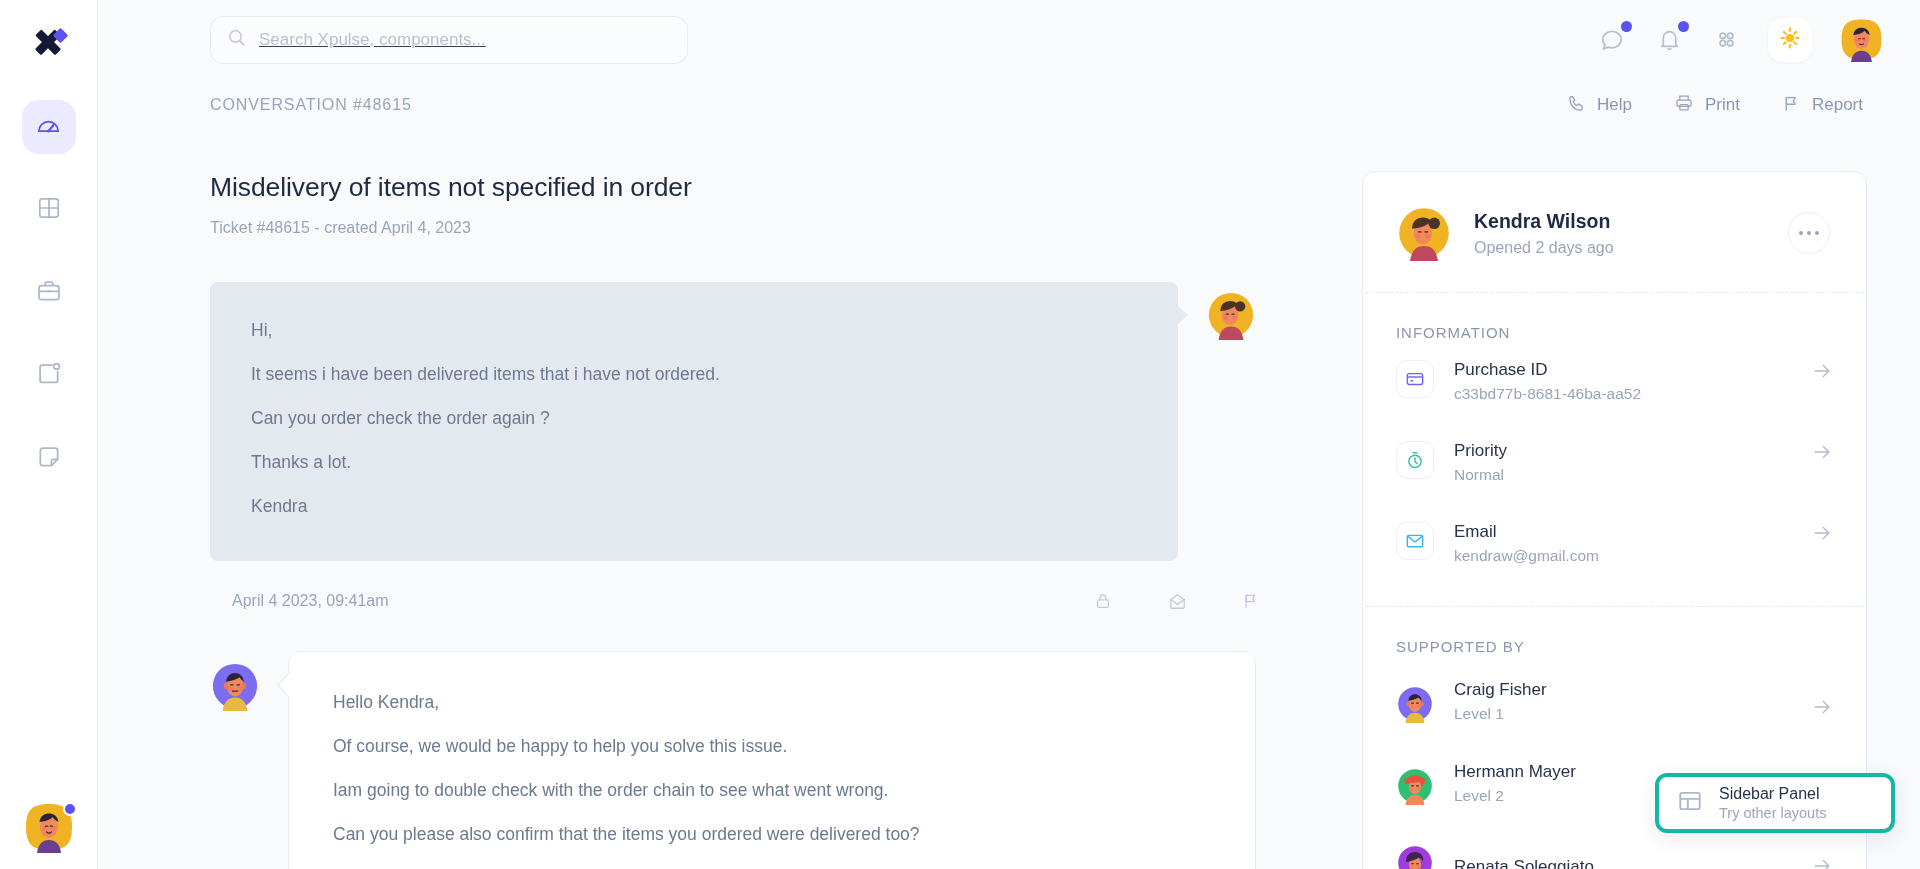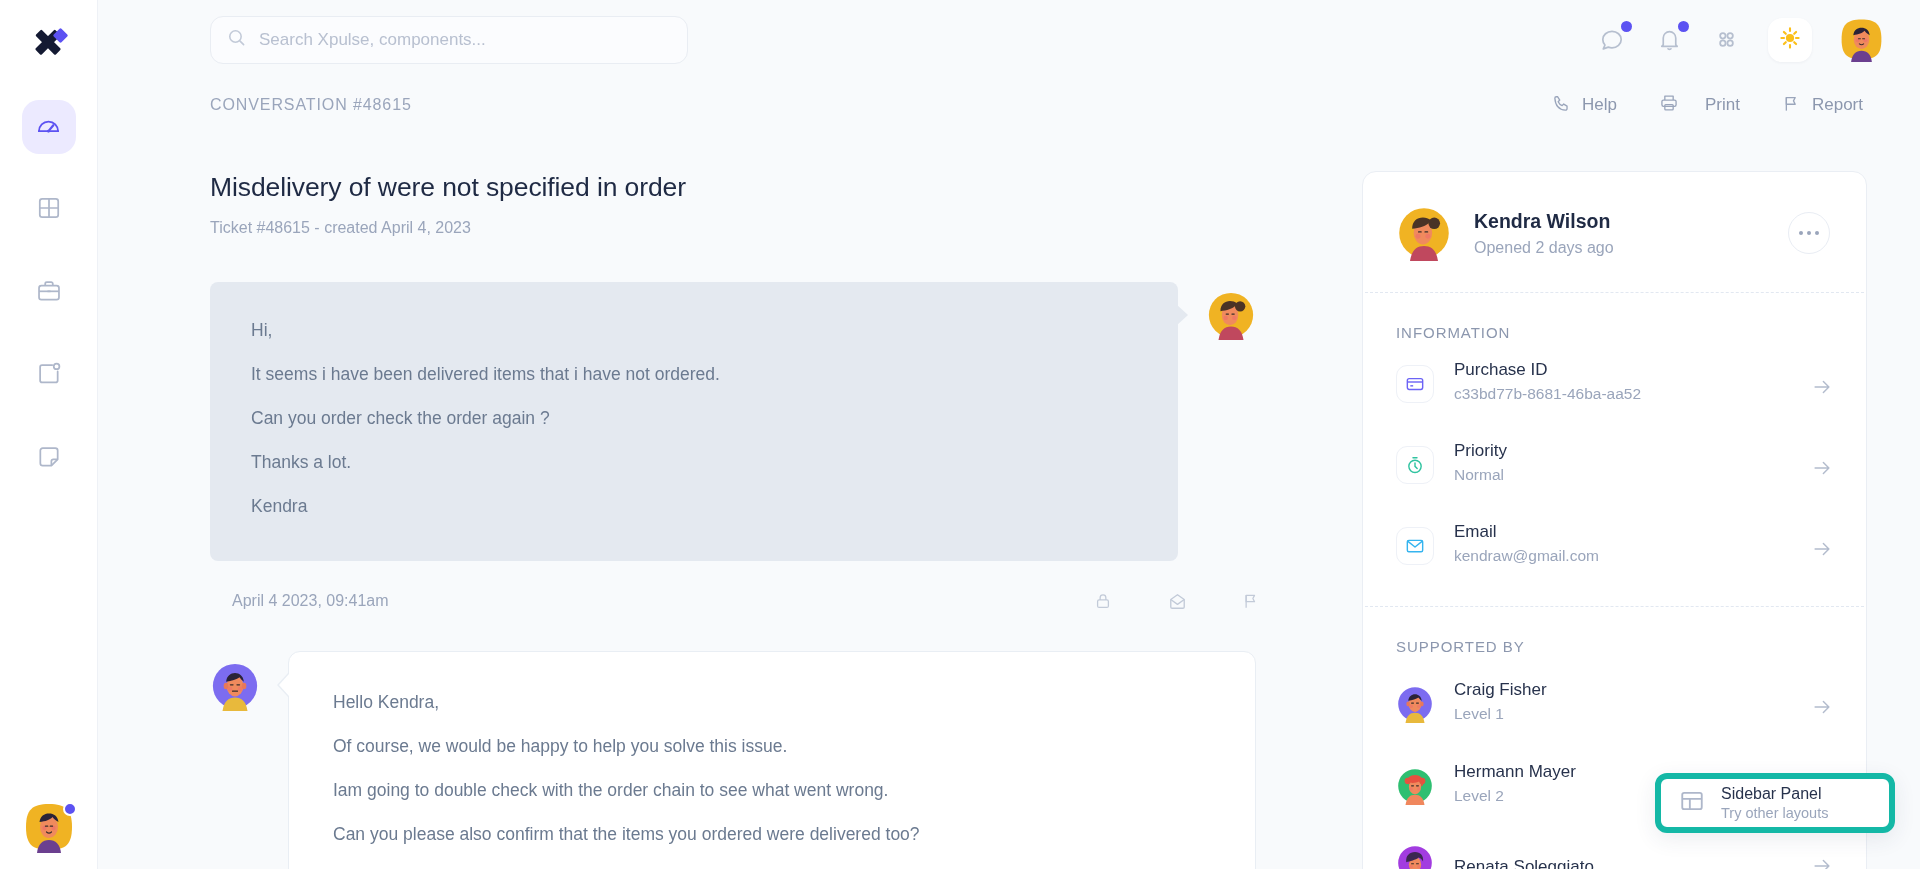--- a/index.html
+++ b/index.html
@@ -37,20 +37,21 @@
   }
 
   
   .main { flex: 1; height: 869px; position: relative; display: flex; flex-direction: column; min-width: 0; }
 
   
   .topbar {
     height: 75px; flex: 0 0 75px;
     display: flex; align-items: center;
     padding: 4px 36px 0 112px;
+    text-decoration: underline;
   }
   .search-wrap {
     width: 478px; height: 48px;
     background: #fbfcfe;
     border: 1px solid #e9edf3;
     border-radius: 13px;
     display: flex; align-items: center;
     padding: 0 16px; gap: 13px;
   }
   .search-input {
@@ -167,21 +168,21 @@
   .more-btn i { width: 4.5px; height: 4.5px; border-radius: 50%; background: #9aa5bb; display:block; }
 
   .divider { border-top: 1px dashed #e2e8f1; margin: 0 2px; }
 
   .sec-label {
     font-size: 15px; letter-spacing: .95px; color: #8c97ae;
     padding: 31px 0 0 33px;
   }
 
   .info-row {
-    display: flex; align-items: flex-end;
+    display: flex; align-items: flex-start;
     padding: 19px 33px 19px 33px;
     cursor: pointer;
   }
   .info-ic {
     width: 38px; height: 38px; border-radius: 11px;
     border: 1px solid #eef1f7; background: #fff;
     display: flex; align-items: center; justify-content: center; flex: 0 0 38px;
   }
   .info-text { margin-left: 20px; flex: 1; min-width: 0; }
   .info-title { font-size: 17px; color: #27324c; }
@@ -191,21 +192,21 @@
   .person-row { display: flex; align-items: flex-end; padding: 15px 33px 15px 33px; cursor: pointer; }
   .person-av { width: 38px; height: 38px; flex: 0 0 38px; }
   .person-text { margin-left: 20px; flex: 1; min-width: 0; }
   .person-name { font-size: 17px; color: #27324c; }
   .person-lvl { font-size: 15.5px; color: #9aa5bb; margin-top: 5px; }
 
   
   .tooltip-card {
     position: absolute; right: 25px; bottom: 36px;
     width: 240px; height: 60px;
-    background: #fff; border: 6px solid #14b8a6; border-radius: 12px;
+    background: #fff; border: 4px solid #14b8a6; border-radius: 12px;
     box-shadow: 0 6px 22px rgba(40,55,90,.09);
     display: flex; align-items: center; padding: 0 18px; gap: 16px;
     z-index: 40; cursor: pointer;
   }
   .tt-title { font-size: 16px; color: #27324c; }
   .tt-sub { font-size: 14.5px; color: #9aa5bb; margin-top: 2px; }
 </style>
 </head>
 <body>
 
@@ -351,21 +352,21 @@
     </div>
 
     <div class="body-region">
 
       <div class="thread">
 
         <div class="crumbrow">
           <div class="crumb">CONVERSATION #48615</div>
         </div>
 
-        <div class="title">Misdelivery of were not specified in order</div>
+        <div class="title">Misdelivery of items not specified in order</div>
         <div class="subtitle">Ticket #48615 - created April 4, 2023</div>
 
         <div class="msg-in">
           <div class="bubble-in">
             <div class="bubble-line">Hi,</div>
             <div class="bubble-line">It seems i have been delivered items that i have not ordered.</div>
             <div class="bubble-line">Can you order check the order again ?</div>
             <div class="bubble-line">Thanks a lot.</div>
             <div class="bubble-line">Kendra</div>
           </div>
@@ -437,21 +438,21 @@
 
         <div class="crumbrow" style="margin-top:8px;justify-content:flex-end;gap:42px;padding-right:4px;">
           <div style="display:flex;align-items:center;gap:11px;cursor:pointer;">
             <span>
               <svg width="19" height="19" viewBox="0 0 24 24" fill="none" stroke="#9aa5bb" stroke-width="1.7" stroke-linejoin="round">
                 <path d="M7.2 3.5l2.6 4.2-2 2c1 2.2 2.8 4 5 5l2-2 4.2 2.6v3.3c0 1-.9 1.9-2 1.8C9.2 19.8 4.2 14.8 3.6 5.3c0-1 .8-1.8 1.8-1.8z"></path>
               </svg>
             </span>
             <span style="font-size:17px;color:#8c97ae;">Help</span>
           </div>
-          <div style="display:flex;align-items:center;gap:26px;cursor:pointer;">
+          <div style="display:flex;align-items:center;gap:11px;cursor:pointer;">
             <span>
               <svg width="20" height="20" viewBox="0 0 24 24" fill="none" stroke="#9aa5bb" stroke-width="1.6" stroke-linejoin="round">
                 <path d="M7 8.5V3.8h10v4.7"></path>
                 <rect x="3.5" y="8.5" width="17" height="7.5" rx="1.8"></rect>
                 <rect x="7" y="14" width="10" height="6.2" rx="1"></rect>
               </svg>
             </span>
             <span style="font-size:17px;color:#8c97ae;">Print</span>
           </div>
           <div style="display:flex;align-items:center;gap:11px;cursor:pointer;">

